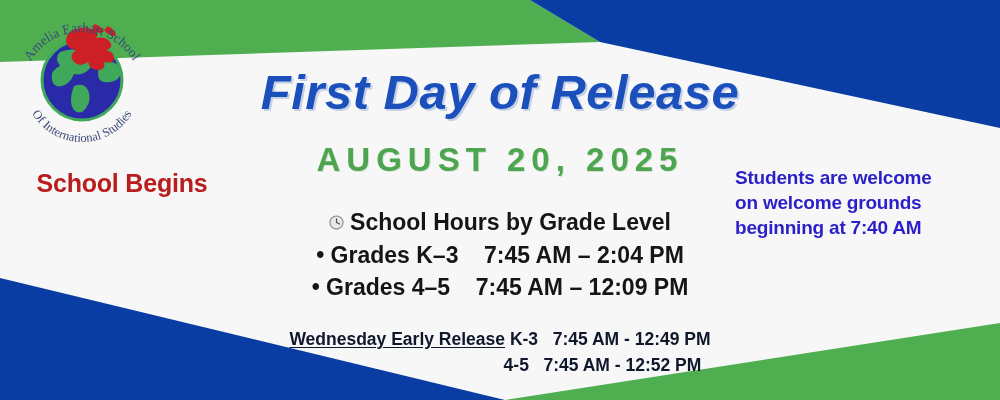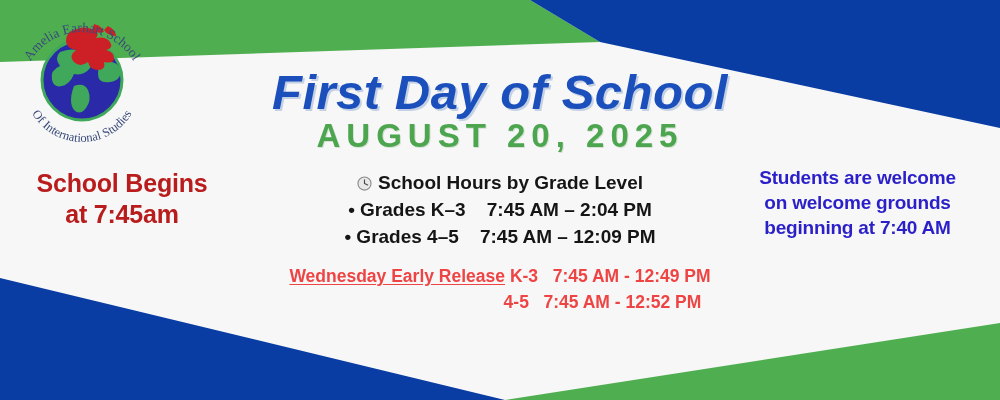--- a/index.html
+++ b/index.html
@@ -54,21 +54,21 @@
     line-height: 1.22;
     letter-spacing: -0.2px;
   }
 
   
   #right-note {
     position: absolute;
     left: 735px;
     top: 165px;
     width: 245px;
-    text-align: center;
+    text-align: left;
     color: #2a1fc8;
     font-weight: bold;
     font-size: 19px;
     line-height: 1.32;
     letter-spacing: -0.2px;
   }
 
   
   #center {
     position: absolute;
@@ -88,29 +88,29 @@
     text-shadow: 2px 2px 0 rgba(120,150,200,0.40);
     white-space: nowrap;
   }
 
   #date {
     color: #4da64f;
     font-size: 33px;
     font-weight: bold;
     letter-spacing: 6px;
     line-height: 1;
-    margin-top: 2px;
+    margin-top: 26px;
     text-shadow: 1px 1px 0 rgba(150,185,150,0.35);
     white-space: nowrap;
   }
 
   #hours-block {
-    margin-top: 18px;
+    margin-top: 30px;
     color: #151515;
-    font-size: 19px;
+    font-size: 23px;
     font-weight: bold;
     line-height: 1.42;
   }
 
   #hours-head {
     display: flex;
     align-items: center;
     justify-content: center;
     gap: 6px;
     white-space: nowrap;
@@ -121,22 +121,22 @@
     width: 15px;
     height: 15px;
     flex: 0 0 auto;
   }
 
   .grade-row {
     white-space: pre;
   }
 
   #early {
-    margin-top: 12px;
-    color: #ef4444;
+    margin-top: 22px;
+    color: #0f172a;
     font-size: 17.5px;
     font-weight: bold;
     line-height: 1.5;
   }
 
   #early-line1, #early-line2 {
     white-space: pre;
   }
 
   .ul {
@@ -183,26 +183,25 @@
     <text font-family="'Liberation Serif', serif" font-size="13.5" fill="#3a4a7a">
       <textPath href="#arcTop" startOffset="50%" text-anchor="middle">Amelia Earhart School</textPath>
     </text>
     <text font-family="'Liberation Serif', serif" font-size="12.5" fill="#3a4a7a">
       <textPath href="#arcBot" startOffset="50%" text-anchor="middle">Of International Studies</textPath>
     </text>
   </svg>
 
   <div id="left-note">
     <div>School Begins</div>
-    <div>at 7:45am</div>
   </div>
 
   <div id="center">
 
-    <div id="title">First Day of School</div>
+    <div id="title">First Day of Release</div>
     <div id="date">AUGUST 20, 2025</div>
 
     <div id="hours-block">
       <div id="hours-head">
         <svg class="clock-icon" viewBox="0 0 16 16" aria-hidden="true">
           <circle cx="8" cy="8" r="7" fill="#e8e8e8" stroke="#8a8a8a" stroke-width="1.2"></circle>
           <line x1="8" y1="8" x2="8" y2="4" stroke="#4a4a4a" stroke-width="1.2" stroke-linecap="round"></line>
           <line x1="8" y1="8" x2="11.4" y2="9.6" stroke="#4a4a4a" stroke-width="1.2" stroke-linecap="round"></line>
         </svg>
         <span>School Hours by Grade Level</span>

